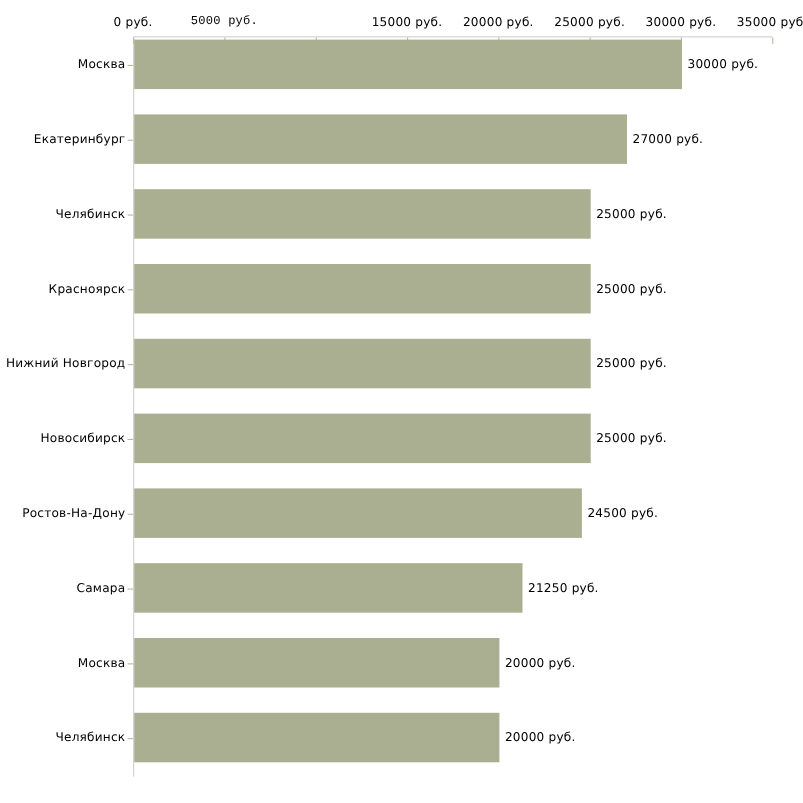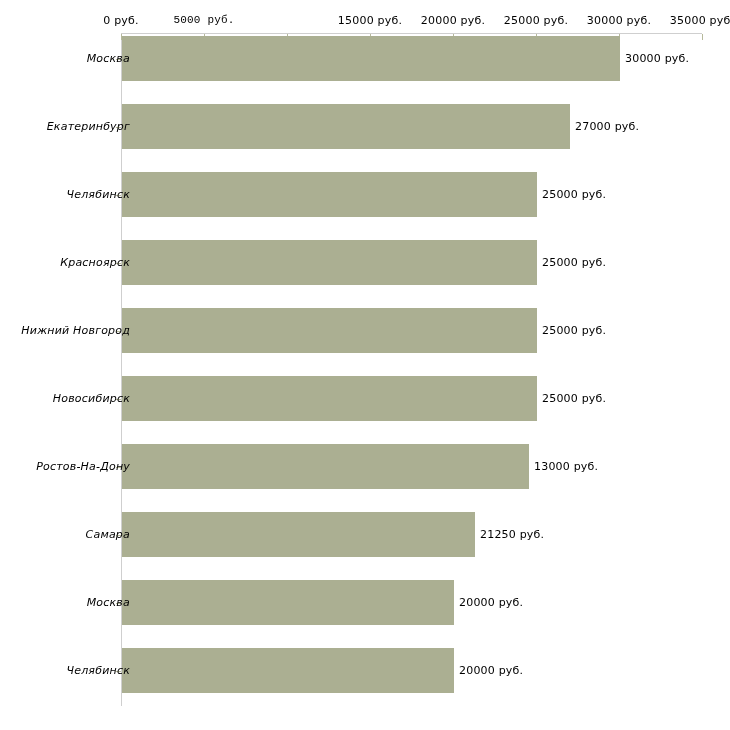--- a/index.html
+++ b/index.html
@@ -74,24 +74,23 @@
     position: absolute;
     right: 0;
     font-size: 11px;
     color: #000000;
     white-space: nowrap;
     text-align: right;
     letter-spacing: 0.2px;
   }
   .cat-label-wrap {
     position: absolute;
-    left: 16px;
+    left: 0;
     width: 114px;
     height: 14px;
-    font-style: italic;
   }
   .val-label {
     position: absolute;
     font-size: 11px;
     color: #000000;
     white-space: nowrap;
     letter-spacing: 0.2px;
   }
 </style>
 </head>
@@ -155,21 +154,21 @@
       <div class="y-tick" style="top: 399px;"></div>
       <div class="cat-label-wrap" style="top: 392px;">
         <div class="cat-label">Новосибирск</div>
       </div>
       <div class="val-label" style="left: 542px; top: 392px;">25000 руб.</div>
       <div class="bar" title="Ростов-На-Дону" style="top: 444px; height: 45px; width: 407px;"></div>
       <div class="y-tick" style="top: 467px;"></div>
       <div class="cat-label-wrap" style="top: 460px;">
         <div class="cat-label">Ростов-На-Дону</div>
       </div>
-      <div class="val-label" style="left: 534px; top: 460px;">13000 руб.</div>
+      <div class="val-label" style="left: 534px; top: 460px;">24500 руб.</div>
       <div class="bar" title="Пермь" style="top: 512px; height: 45px; width: 353px;"></div>
       <div class="y-tick" style="top: 535px;"></div>
       <div class="cat-label-wrap" style="top: 528px;">
         <div class="cat-label">Самара</div>
       </div>
       <div class="val-label" style="left: 480px; top: 528px;">21250 руб.</div>
       <div class="bar" title="Самара" style="top: 580px; height: 45px; width: 332px;"></div>
       <div class="y-tick" style="top: 603px;"></div>
       <div class="cat-label-wrap" style="top: 596px;">
         <div class="cat-label">Москва</div>

